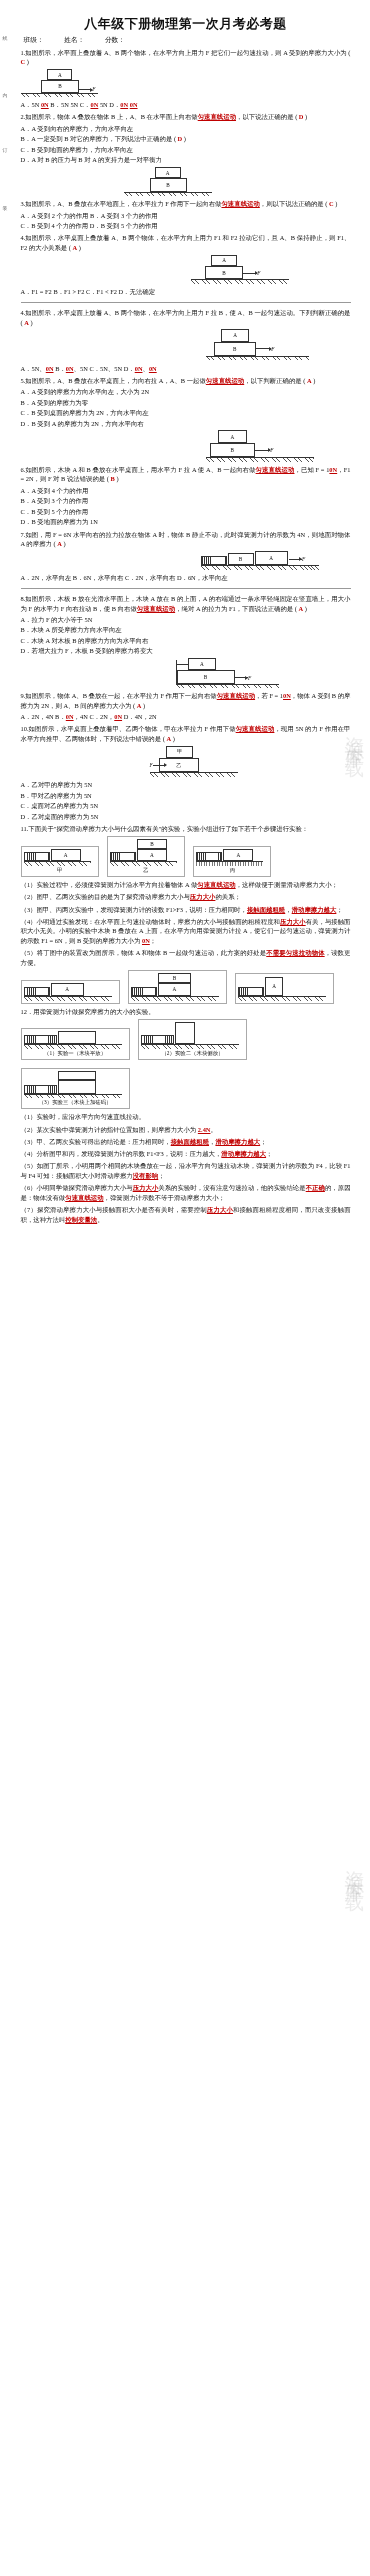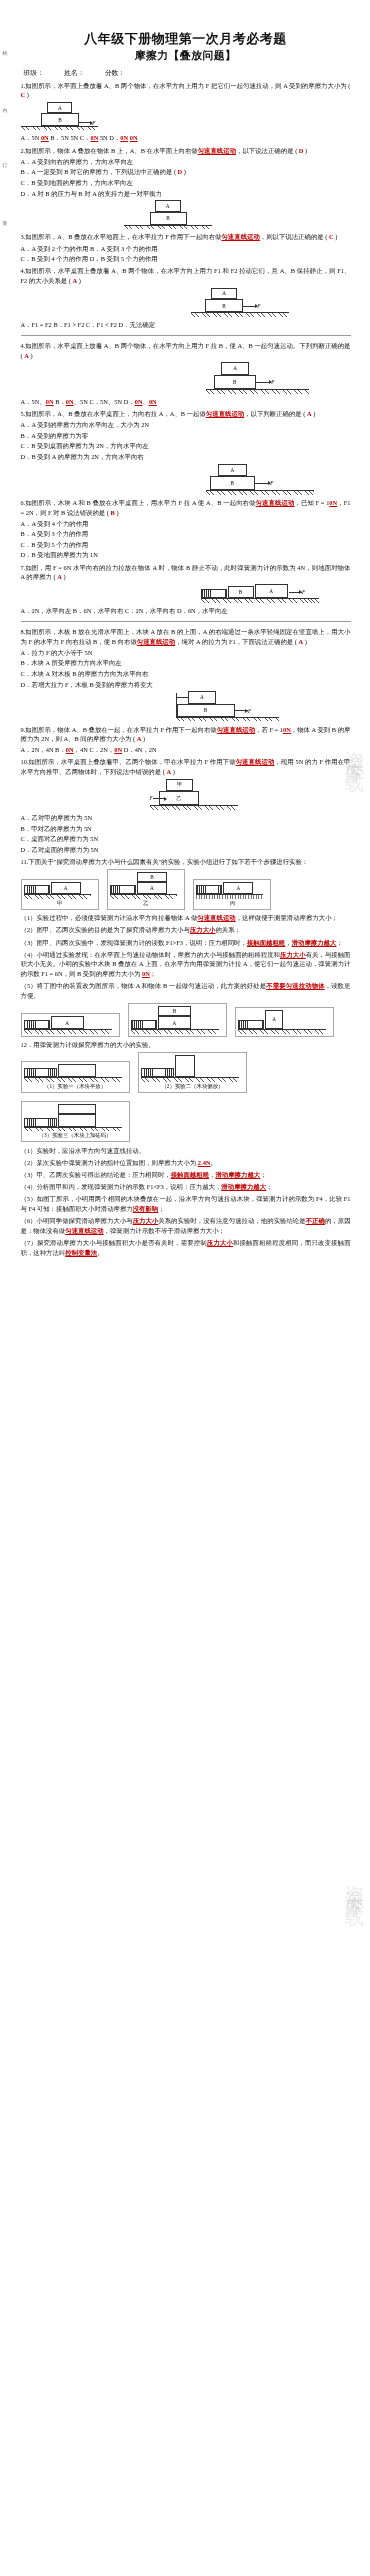--- a/index.html
+++ b/index.html
@@ -1,18 +1,18 @@
 <!DOCTYPE html>
 <html style="font-size:8.2px"><head>
 <meta charset="utf-8">
 <style>
   html,body{margin:0;padding:0;background:#ffffff;}
   body{width:371px;font-family:"Liberation Serif", serif;color:#111;}
   .page{position:relative;width:371px;min-height:2623px;background:#fff;padding:0;box-sizing:border-box;}
-  .sheet{width:330px;margin:15px auto;padding:9.3px 0 20.6px 0;position:relative;}
+  .sheet{width:330px;margin:0 auto;padding:9.3px 0 20.6px 0;position:relative;}
   h1.title{font-family:"Liberation Serif",serif;font-size:13px;font-weight:bold;text-align:center;margin:6.2px 0 1px 0;letter-spacing:0.5px;}
   h2.subtitle{font-size:10.8px;font-weight:bold;text-align:center;margin:0 0 5.2px 0;letter-spacing:0.5px;}
   .infoline{display:flex;gap:20.6px;font-size:6.7px;margin:2.1px 0 3.1px 3.1px;}
   .infoline span{white-space:nowrap;}
   p.q{font-size:6.4px;line-height:1.5;margin:2.6px 0 1.5px 0;text-align:justify;}
   p.opt{font-size:6.4px;line-height:1.5;margin:1px 0 1px 0;}
   .ans{color:#c00000;font-weight:bold;}
   .redu{color:#c00000;text-decoration:underline;font-weight:bold;}
   .fig{margin:2.1px 0 3.1px 0;display:flex;align-items:flex-end;gap:8.2px;justify-content:flex-start;flex-wrap:wrap;}
   .figbox{position:relative;}
@@ -38,21 +38,20 @@
   <div class="mark" style="top:88px;">内</div>
   <div class="mark" style="top:144px;">订</div>
   <div class="mark" style="top:201px;">装</div>
 
   <div class="wm">资源库下载</div>
   <div class="wm2">资源库下载</div>
 
   <div class="sheet">
 
     <h1 class="title">八年级下册物理第一次月考必考题</h1>
-    <h2 class="subtitle">摩擦力【叠放问题】</h2>
 
     <div class="infoline">
       <span>班级：</span>
       <span>姓名：</span>
       <span>分数：</span>
     </div>
 
     <p class="q">1.如图所示，水平面上叠放着 A、B 两个物体，在水平方向上用力 F 把它们一起匀速拉动，则 A 受到的摩擦力大小为 ( <span class="ans">C</span> )</p>
     <div class="fig">
       <div class="figbox" style="width:77px;">

